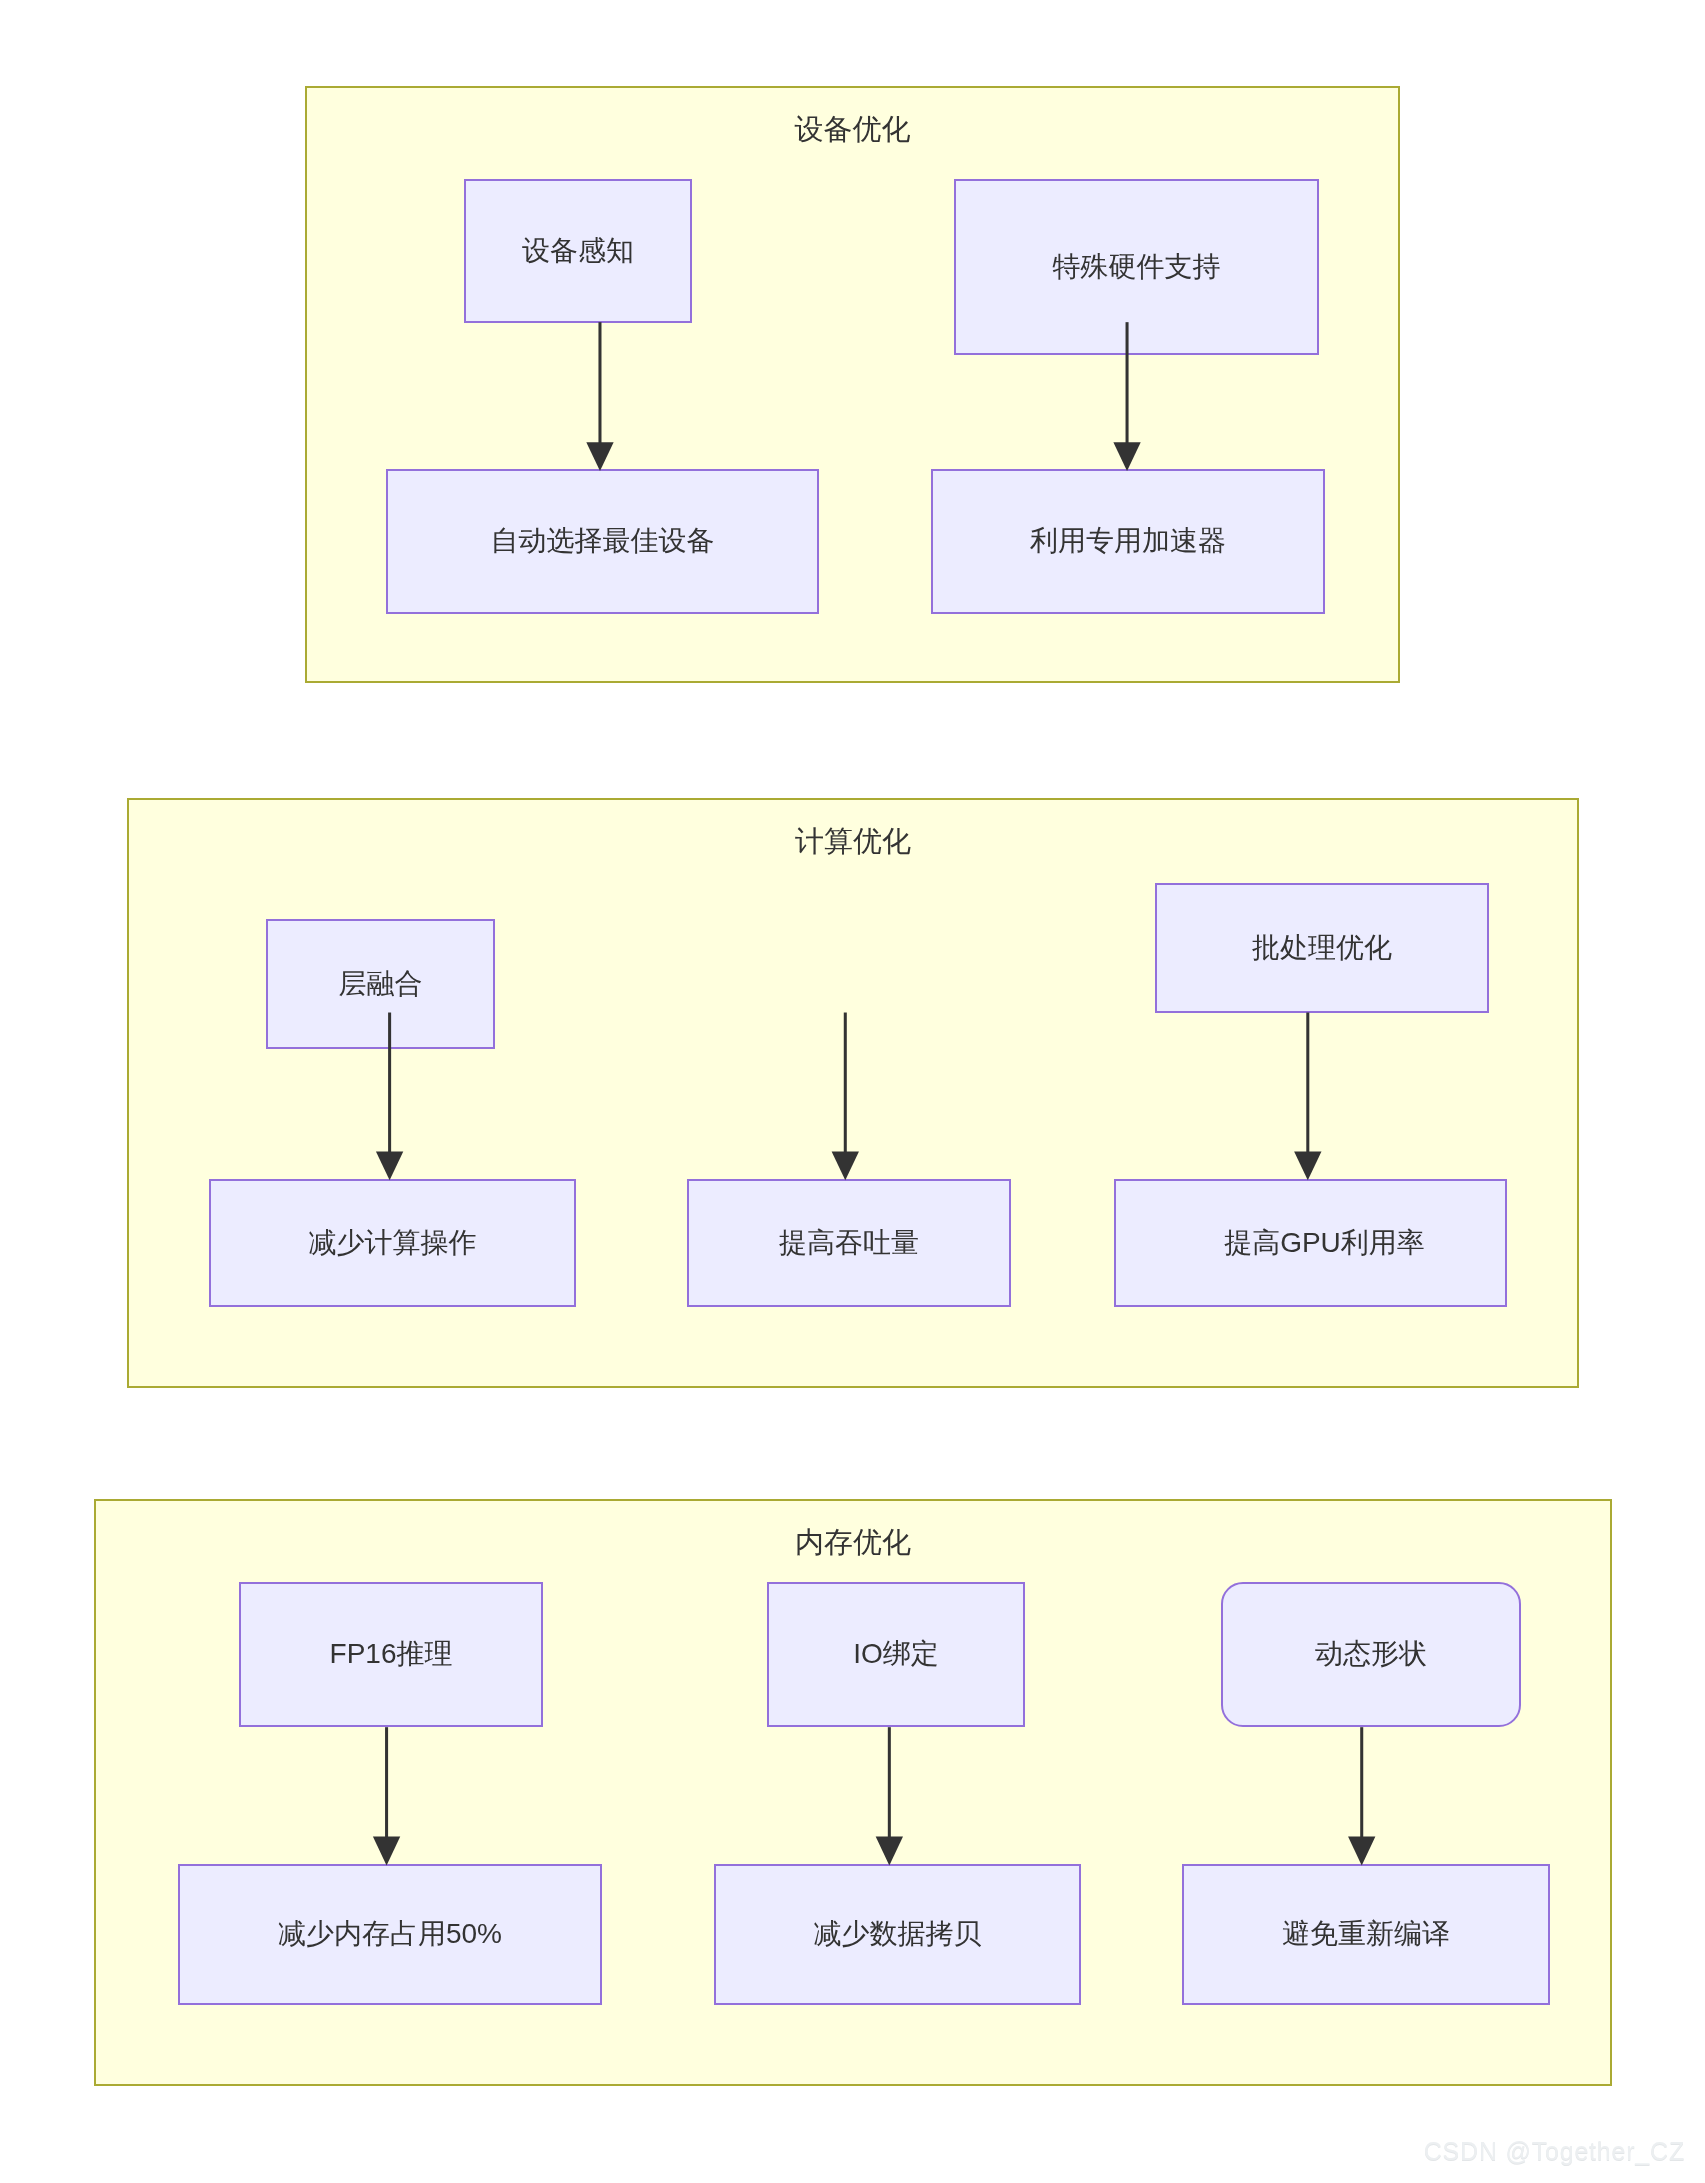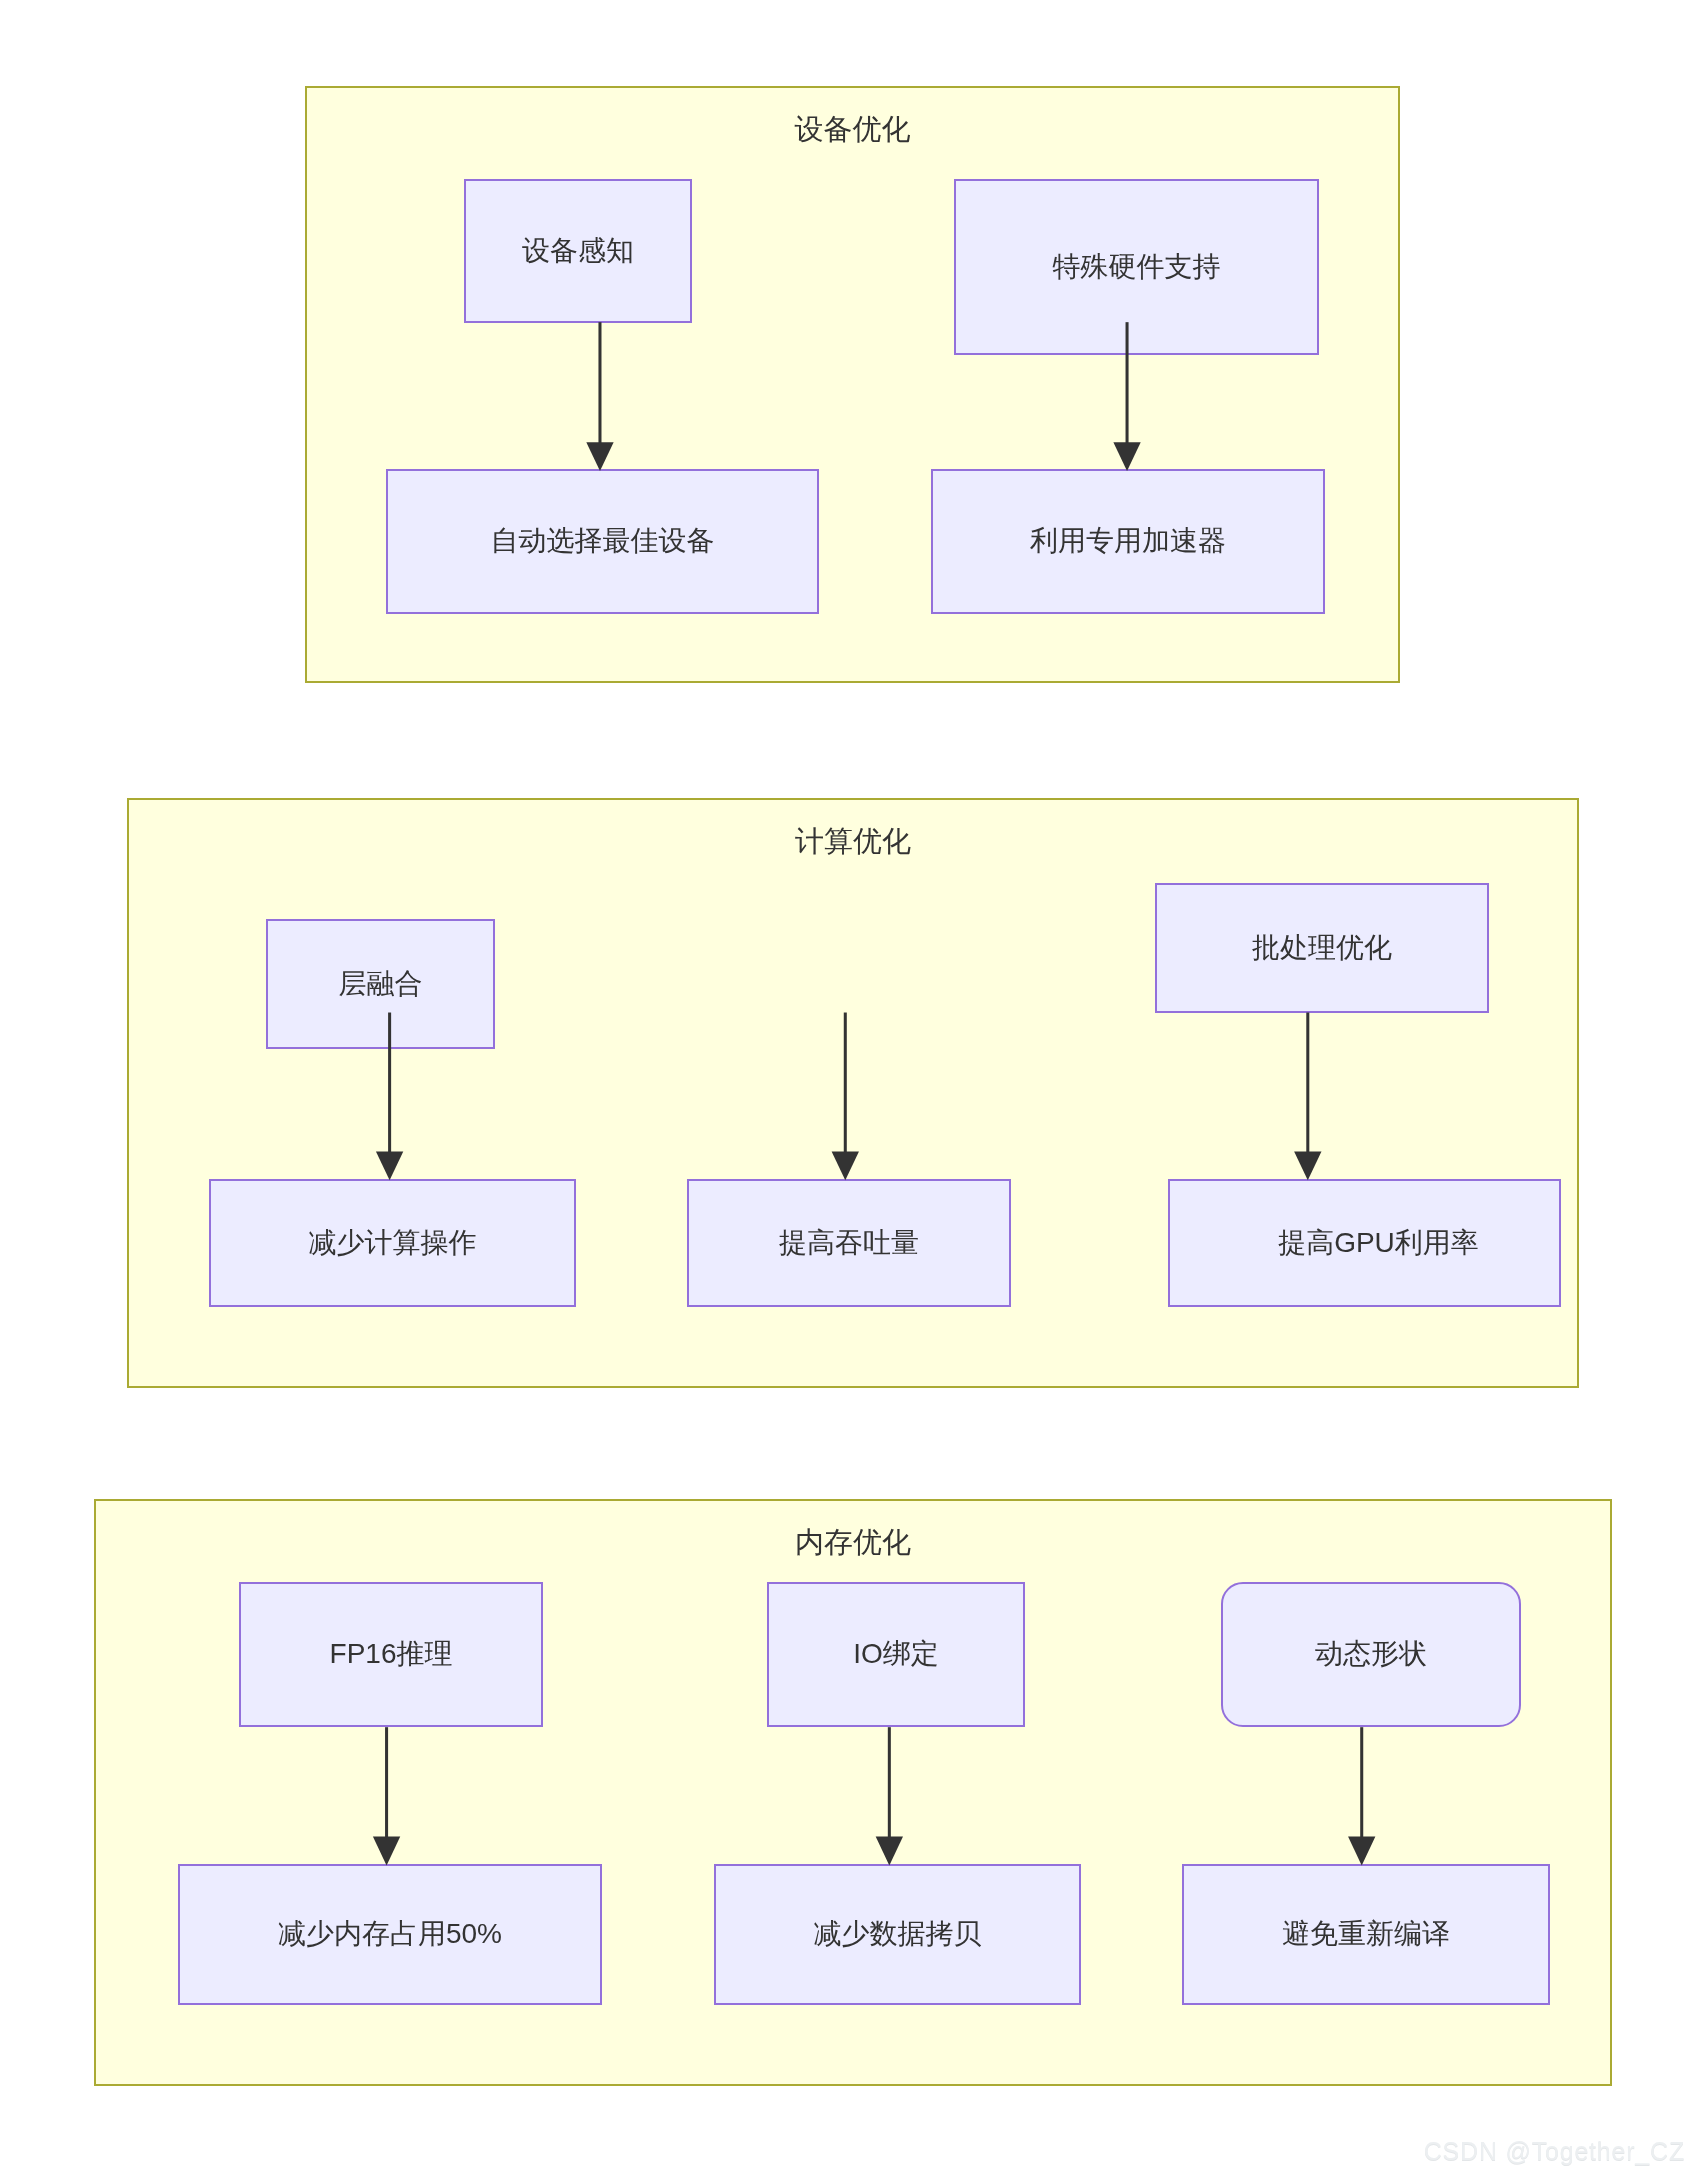--- a/index.html
+++ b/index.html
@@ -129,21 +129,21 @@
   </div>
 
   <div class="node" style="left:209px; top:1179px; width:367px; height:128px;">
     <span class="node-label">减少计算操作</span>
   </div>
 
   <div class="node" style="left:687px; top:1179px; width:324px; height:128px;">
     <span class="node-label">提高吞吐量</span>
   </div>
 
-  <div class="node" style="left:1168px; top:1179px; width:393px; height:128px;padding-left:28px;">
+  <div class="node" style="left:1114px; top:1179px; width:393px; height:128px;padding-left:28px;">
     <span class="node-label">提高GPU利用率</span>
   </div>
 
   <div class="cluster" style="left:94px; top:1499px; width:1518px; height:587px;">
     <div class="cluster-title" style="top:27px;">内存优化</div>
   </div>
 
   <div class="node" style="left:239px; top:1582px; width:304px; height:145px;">
     <span class="node-label">FP16推理</span>
   </div>

